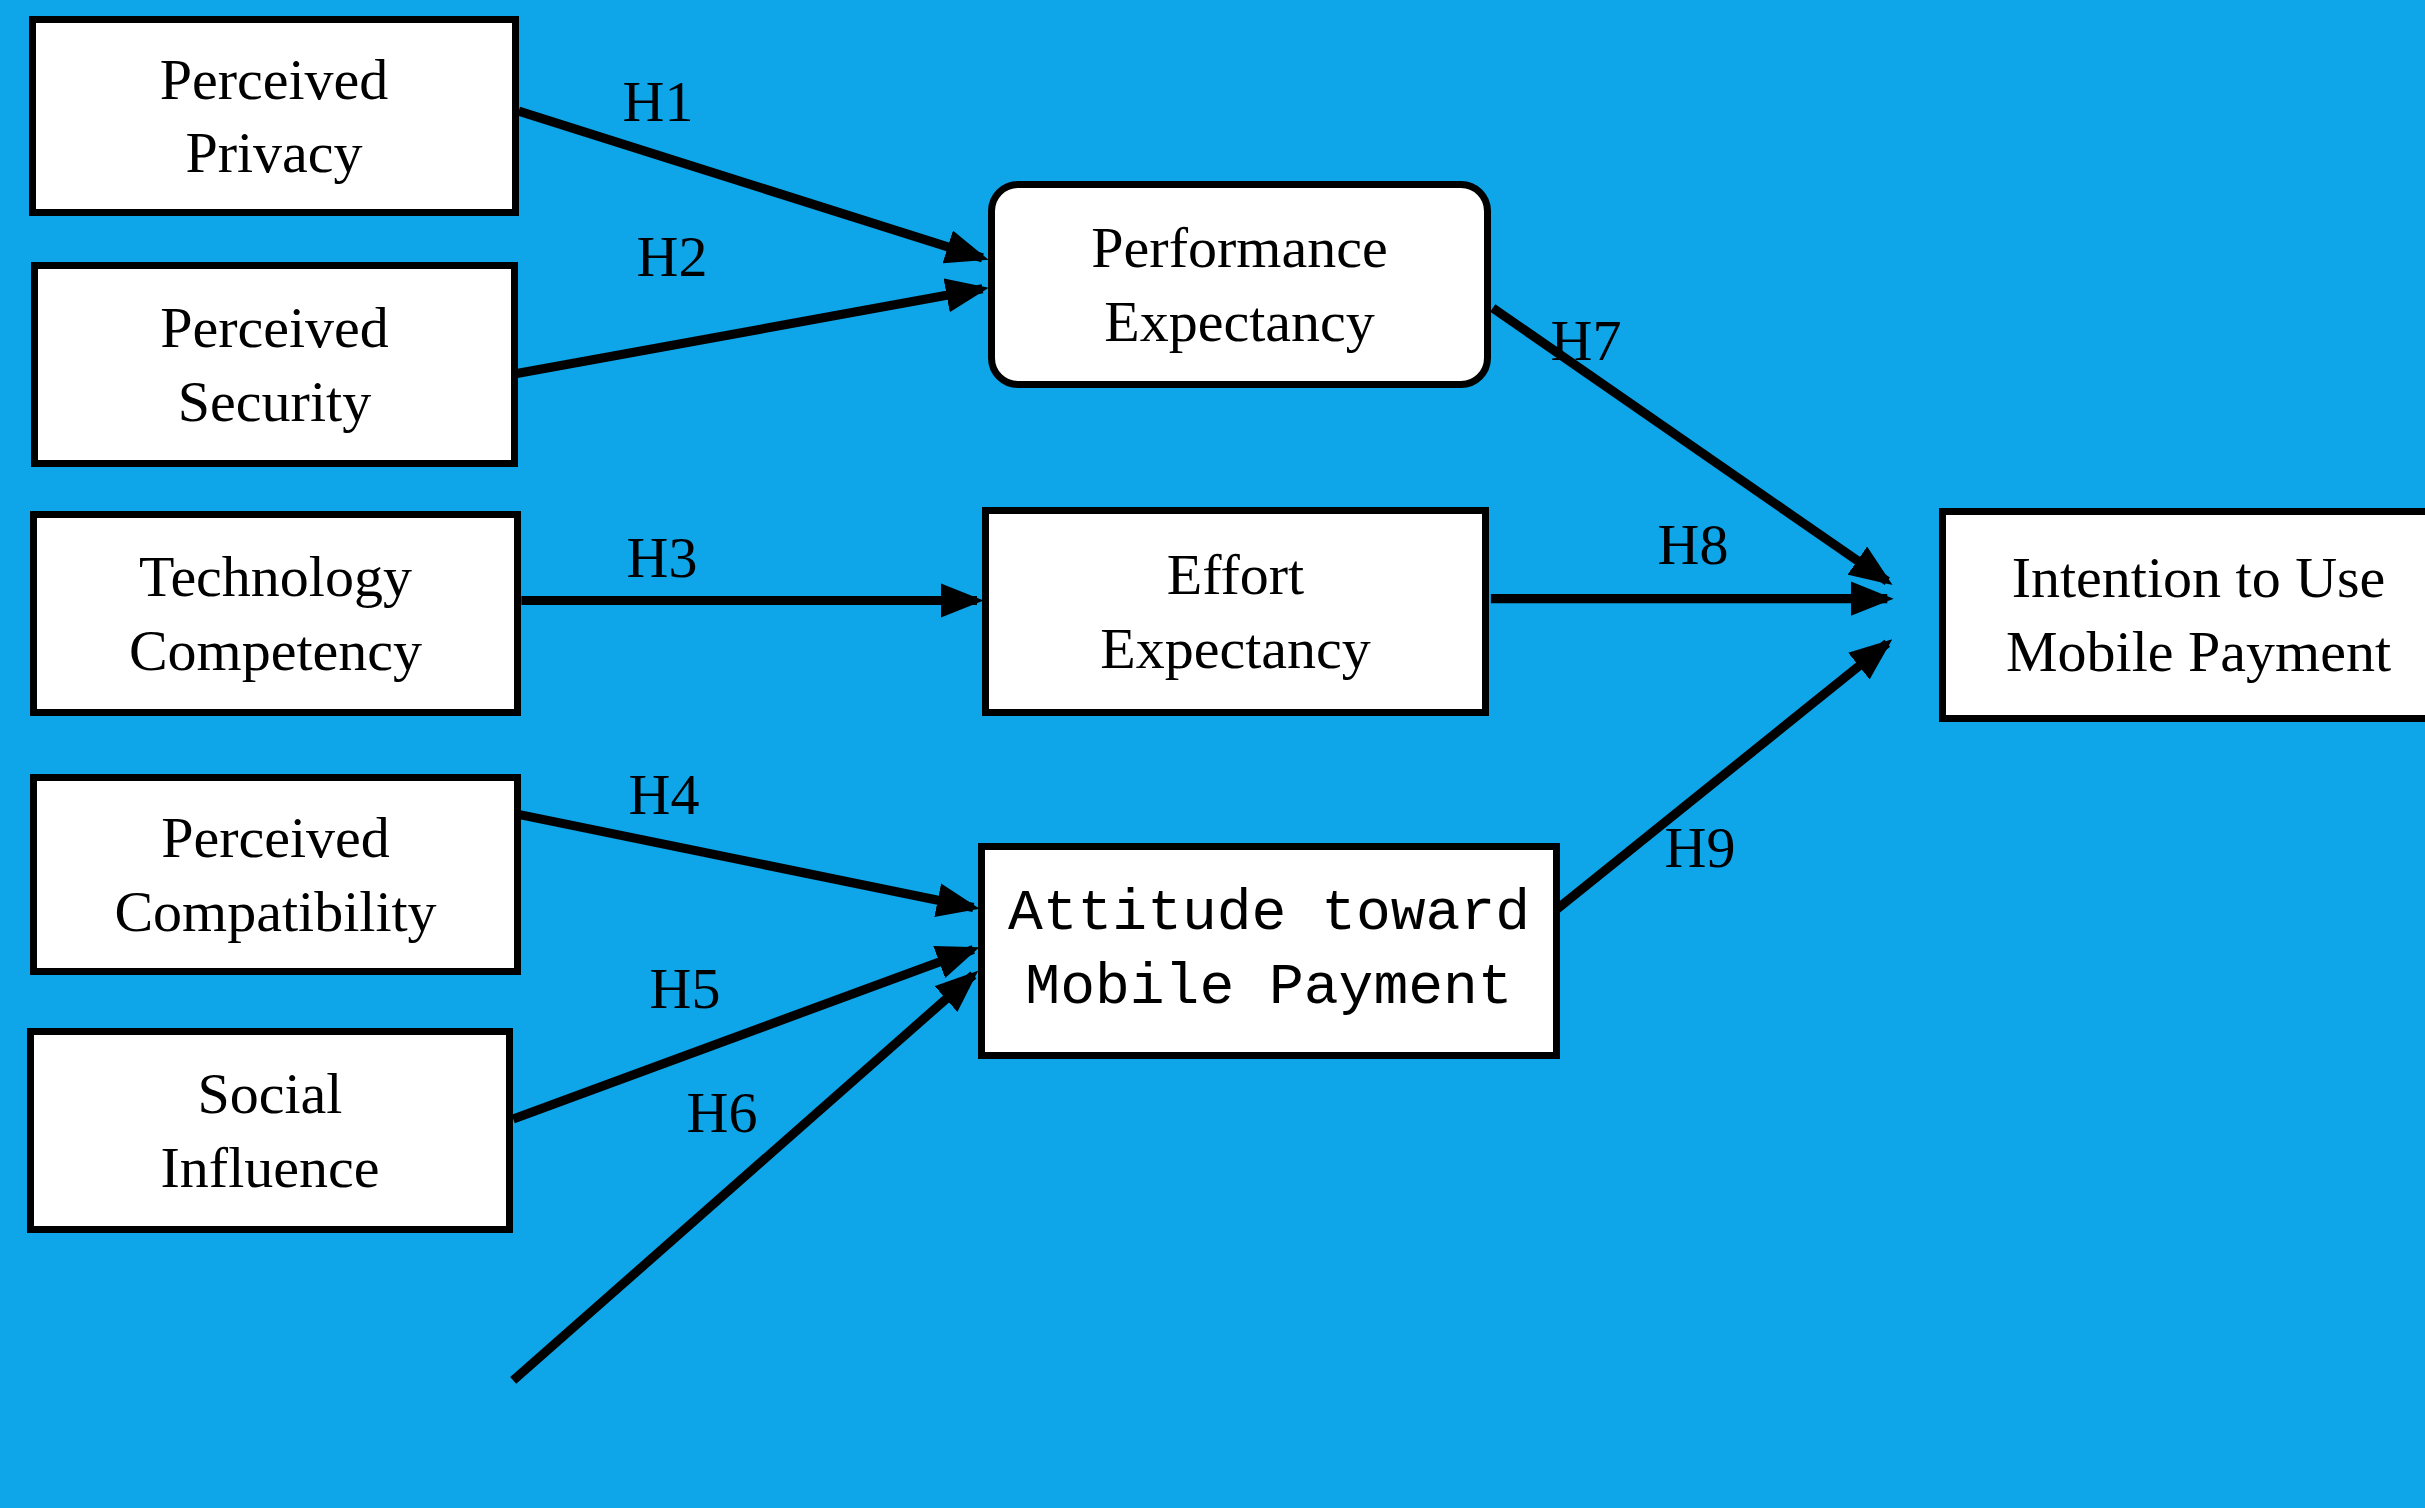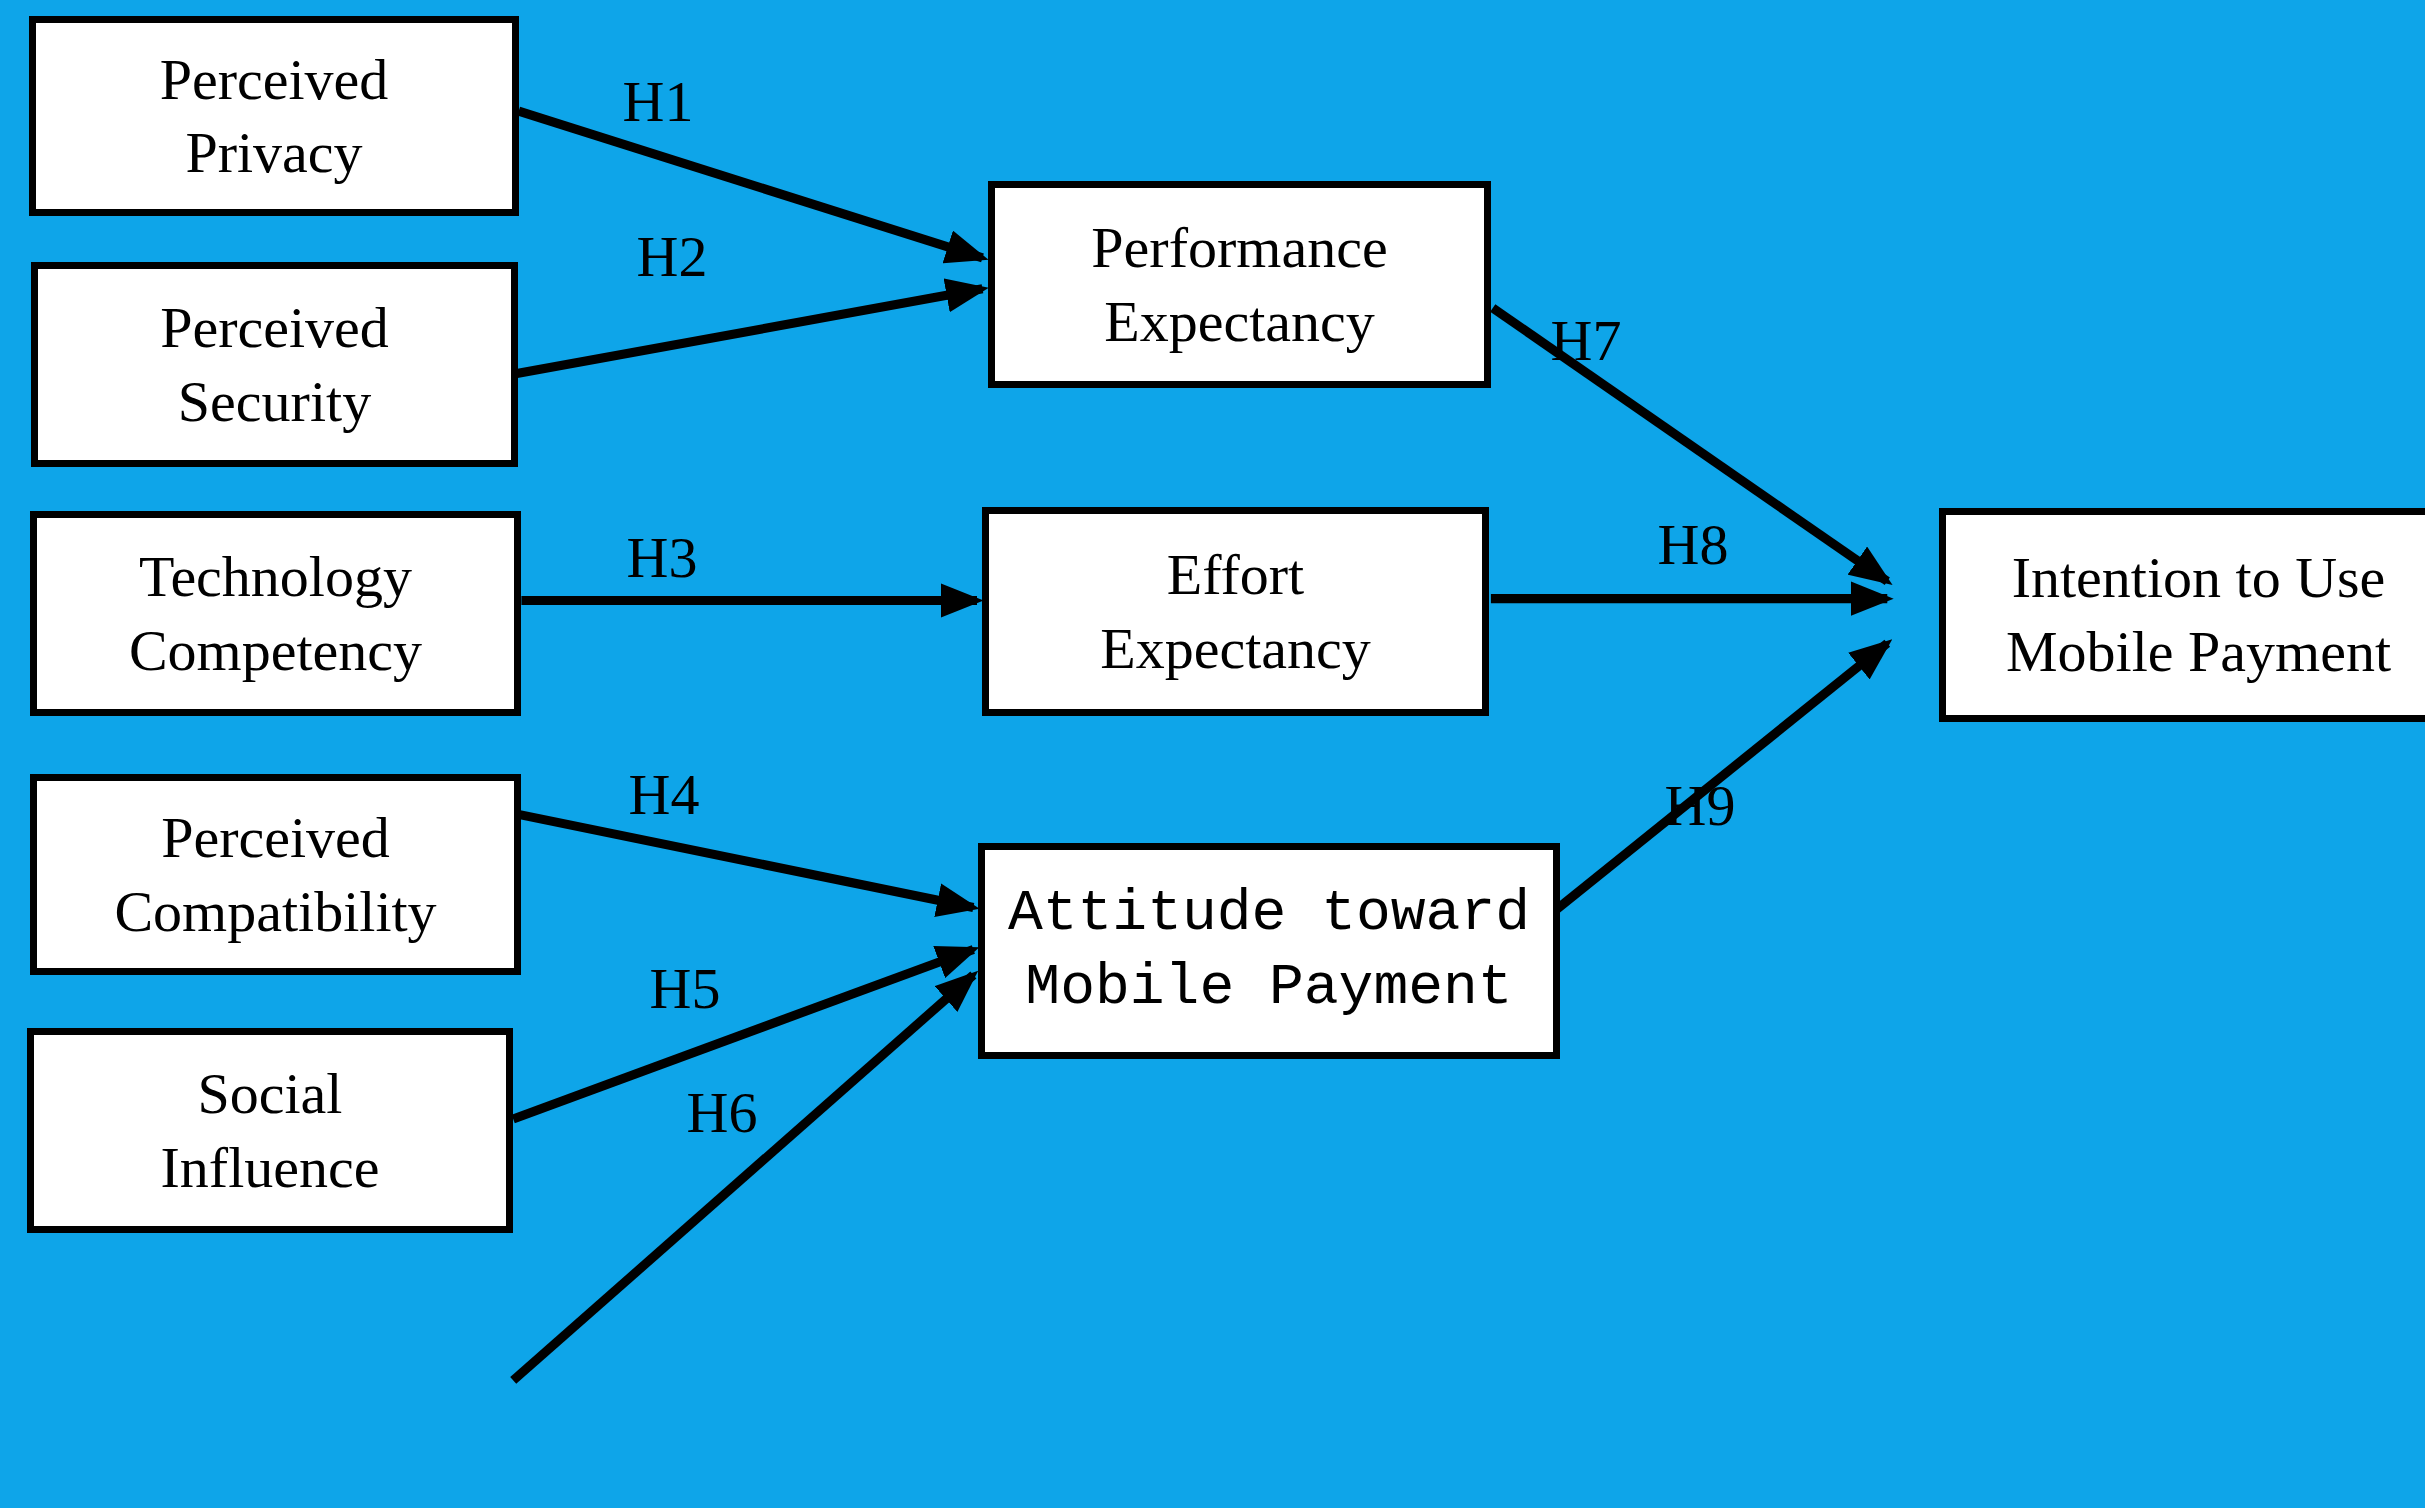--- a/index.html
+++ b/index.html
@@ -43,35 +43,35 @@
     white-space: nowrap;
   }
   
   .n-pp { left: 29px;   top: 16.4px;   width: 490px; height: 200px; }
   .n-ps { left: 31px;   top: 262px;  width: 487px; height: 205px; }
   .n-tc { left: 30px;   top: 511px;  width: 491px; height: 205px; }
   .n-pc { left: 30px;   top: 774px;  width: 491px; height: 201px; }
   .n-si { left: 27px;   top: 1028px; width: 486px; height: 205px; }
   .n-fc { left: 27px;   top: 1274px; width: 486px; height: 219px; }
   
-  .n-pe { left: 988px; top: 181px;  width: 503px; height: 207px; }
+  .n-pe { left: 988px; top: 181px;  width: 503px; height: 207px; border-radius: 30px; }
   .n-ee { left: 982px; top: 507px;  width: 507px; height: 209px; }
   .n-at { left: 978px; top: 843px;  width: 582px; height: 216px; font-family: Liberation Mono, monospace; }
   
   .n-iu { left: 1939px; top: 508px;  width: 519px; height: 214px; }
   
   .hl-1 { left: 658px;  top: 102px; }
   .hl-2 { left: 672px;  top: 257px; }
   .hl-3 { left: 662px;  top: 558px; }
   .hl-4 { left: 664px;  top: 795px; }
   .hl-5 { left: 685px;  top: 989px; }
   .hl-6 { left: 682px;  top: 1113px; margin-left: 40px; }
   .hl-7 { left: 1586px; top: 341px; }
   .hl-8 { left: 1693px; top: 545px; }
-  .hl-9 { left: 1700px; top: 806px; }
+  .hl-9 { left: 1700px; top: 848px; }
 </style>
 </head>
 <body>
 
 <div class="canvas">
 
   <svg class="arrows" viewBox="0 0 2662 1655" xmlns="http://www.w3.org/2000/svg">
     <defs>
       <marker id="ah" viewBox="0 0 10 8" refX="8.5" refY="4" markerWidth="4.7" markerHeight="3.8" orient="auto" markerUnits="strokeWidth">
         <path d="M0,0 L10,4 L0,8 Z" fill="#000000"></path>

